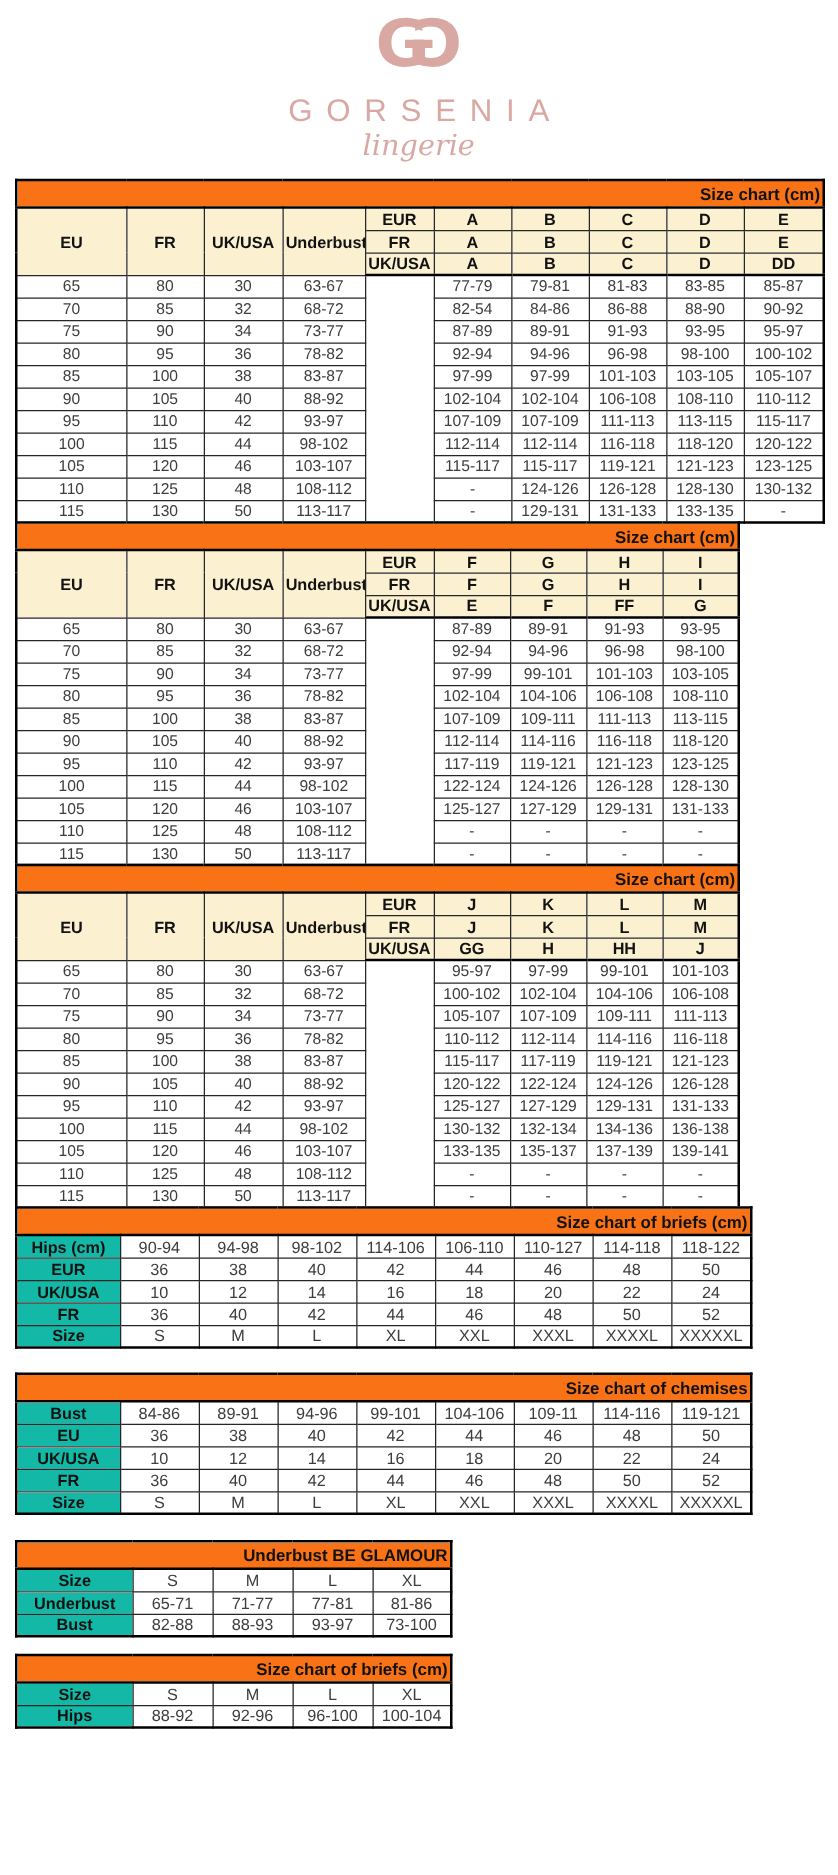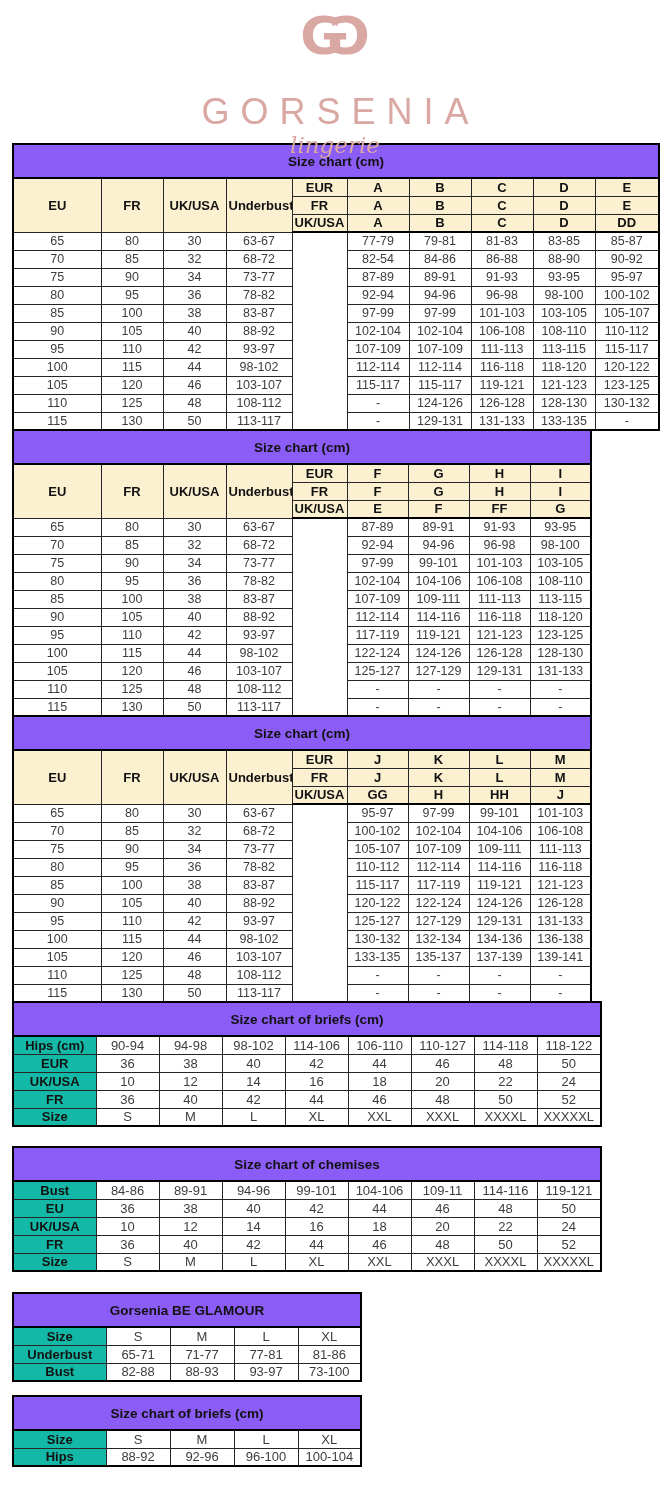--- a/index.html
+++ b/index.html
@@ -12,43 +12,43 @@
 
   
   .logo { text-align: center; padding-top: 10px; height: 143px; }
   .monogram {
     color: #d9a8a3; font-family: "DejaVu Sans", sans-serif;
     font-size: 52px; font-weight: 600; line-height: 1; height: 62px;
   }
   .monogram .g { display: inline-block; }
   .monogram .g-right { transform: scaleX(-1); margin-left: -16px; }
   .brand {
-    color: #d9a8a3; font-size: 36px; font-weight: 500;
-    letter-spacing: 11px; text-indent: 11px; margin-top: 20px; line-height: 1.1;
+    color: #d9a8a3; font-size: 25px; font-weight: 500;
+    letter-spacing: 11px; text-indent: 11px; margin-top: 4px; line-height: 1.1;
   }
   .tagline {
     color: #d9a8a3; font-family: "DejaVu Serif", serif;
     font-style: italic; font-size: 23px; line-height: 1.1; margin-top: 1px;
   }
 
   
   .charts { margin-left: 12px; }
   table.chart {
     border-collapse: collapse; table-layout: fixed;
     border: 2px solid #000; background: #fff;
   }
   .group table.chart + table.chart { margin-top: -2px; }
   table.chart td {
     border: 1px solid #262626; text-align: center; vertical-align: middle;
     font-size: 12.5px; color: #3d3d3d; height: 18px;
     padding: 0 2px; overflow: hidden; white-space: nowrap; background: #fff;
   }
   table.chart td.title {
-    background: #8b5cf6; font-weight: bold; color: #121212;
-    font-size: 13.5px; height: 34px; border-bottom: 2px solid #000;
+    background: #f97316; font-weight: bold; color: #121212;
+    font-size: 13.5px; height: 22px; border-bottom: 2px solid #000; text-align: right;
   }
   table.chart td.hcell, table.chart td.cup-label, table.chart td.cup {
     background: #fbf0d0; font-weight: bold; color: #121212; font-size: 13px;
   }
   table.chart tr.hdr-last td { border-bottom: 2px solid #000; }
   table.chart td.gap { background: #fff; }
   table.simple td { height: 18px; font-size: 13px; }
   table.simple td.rowlabel {
     background: #14b8a6; font-weight: bold; color: #121212;
   }
@@ -702,21 +702,21 @@
     <table class="chart simple" style="width: 348px;">
         <colgroup>
           <col style="width: 93px;">
           <col style="width: 64px;">
           <col style="width: 64px;">
           <col style="width: 64px;">
           <col style="width: 63px;">
         </colgroup>
         <tbody>
           <tr>
-            <td colspan="5" class="title">Gorsenia BE GLAMOUR</td>
+            <td colspan="5" class="title">Underbust BE GLAMOUR</td>
           </tr>
           <tr>
             <td class="rowlabel">Size</td>
             <td>S</td>
             <td>M</td>
             <td>L</td>
             <td>XL</td>
           </tr>
           <tr>
             <td class="rowlabel">Underbust</td>

